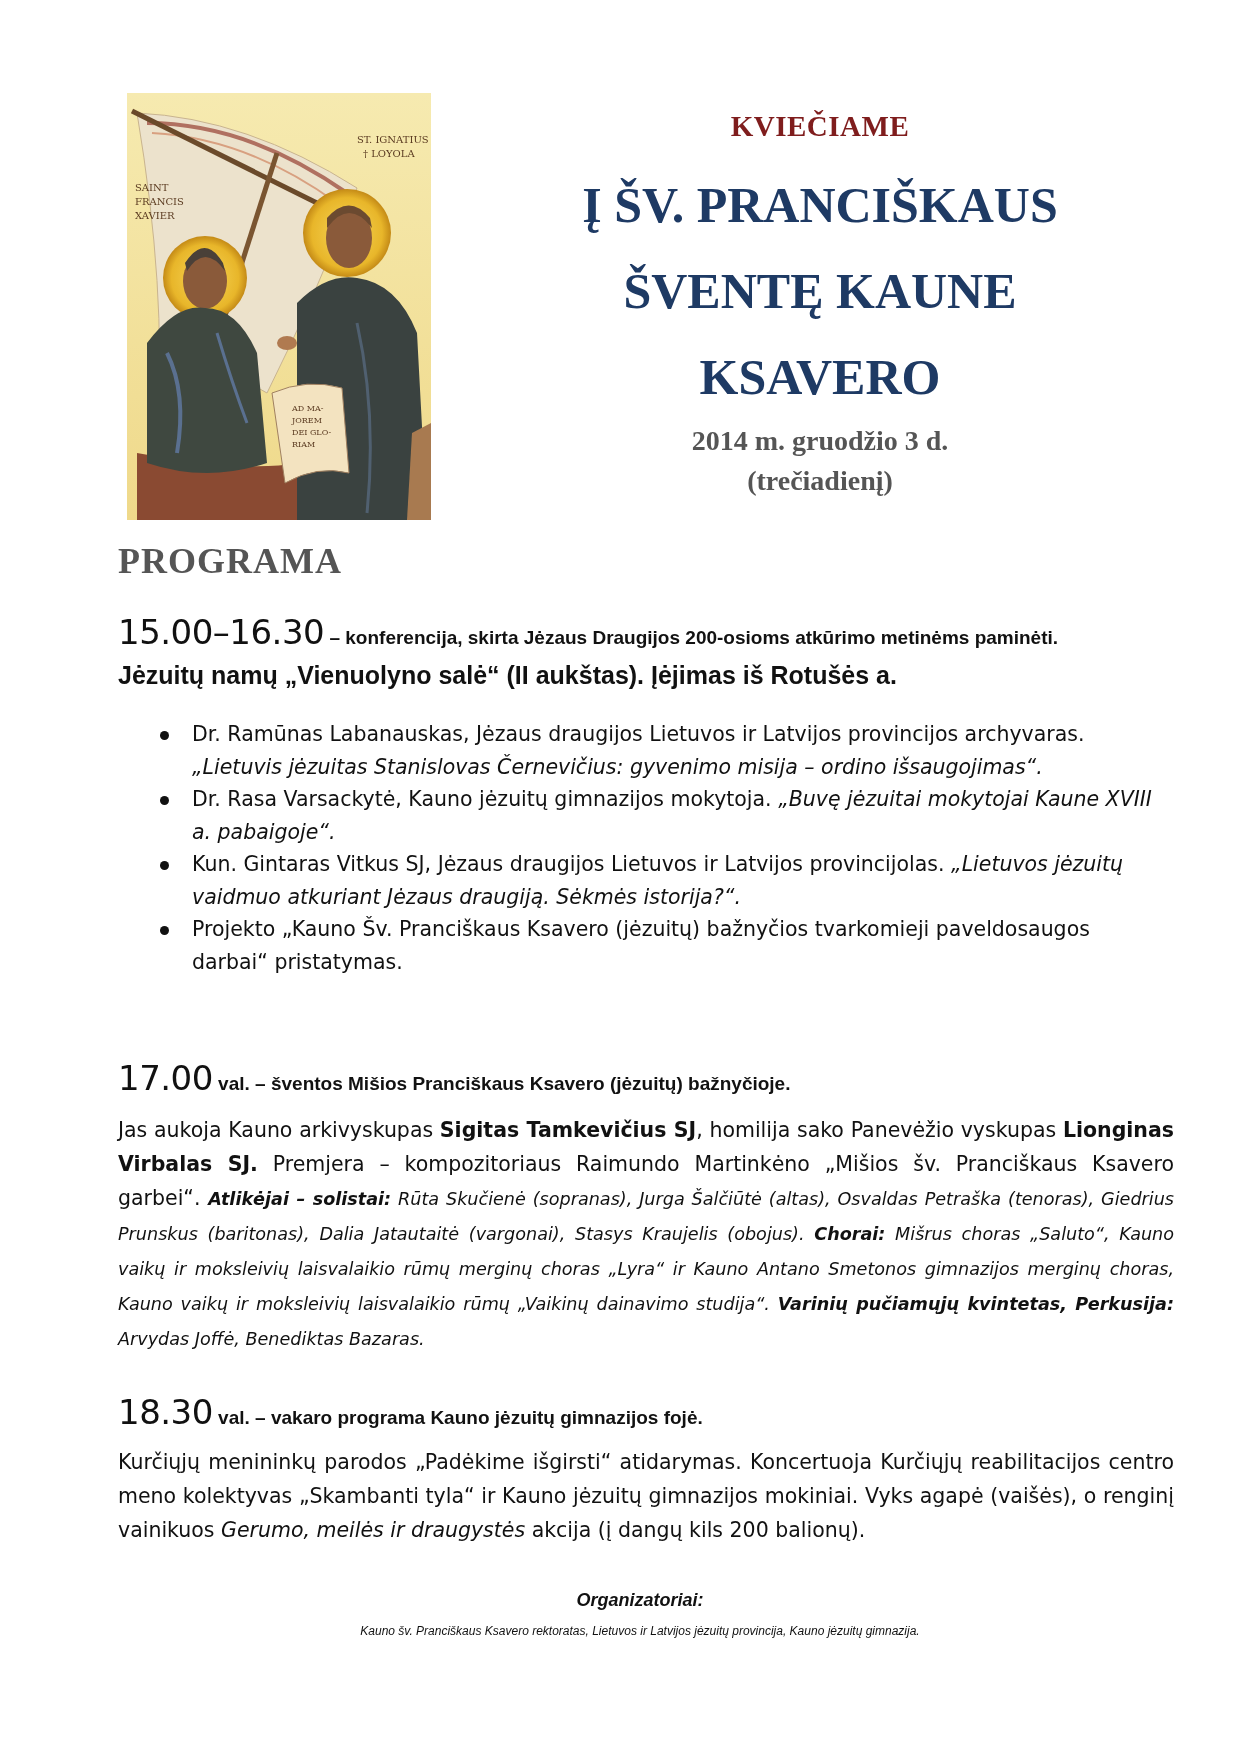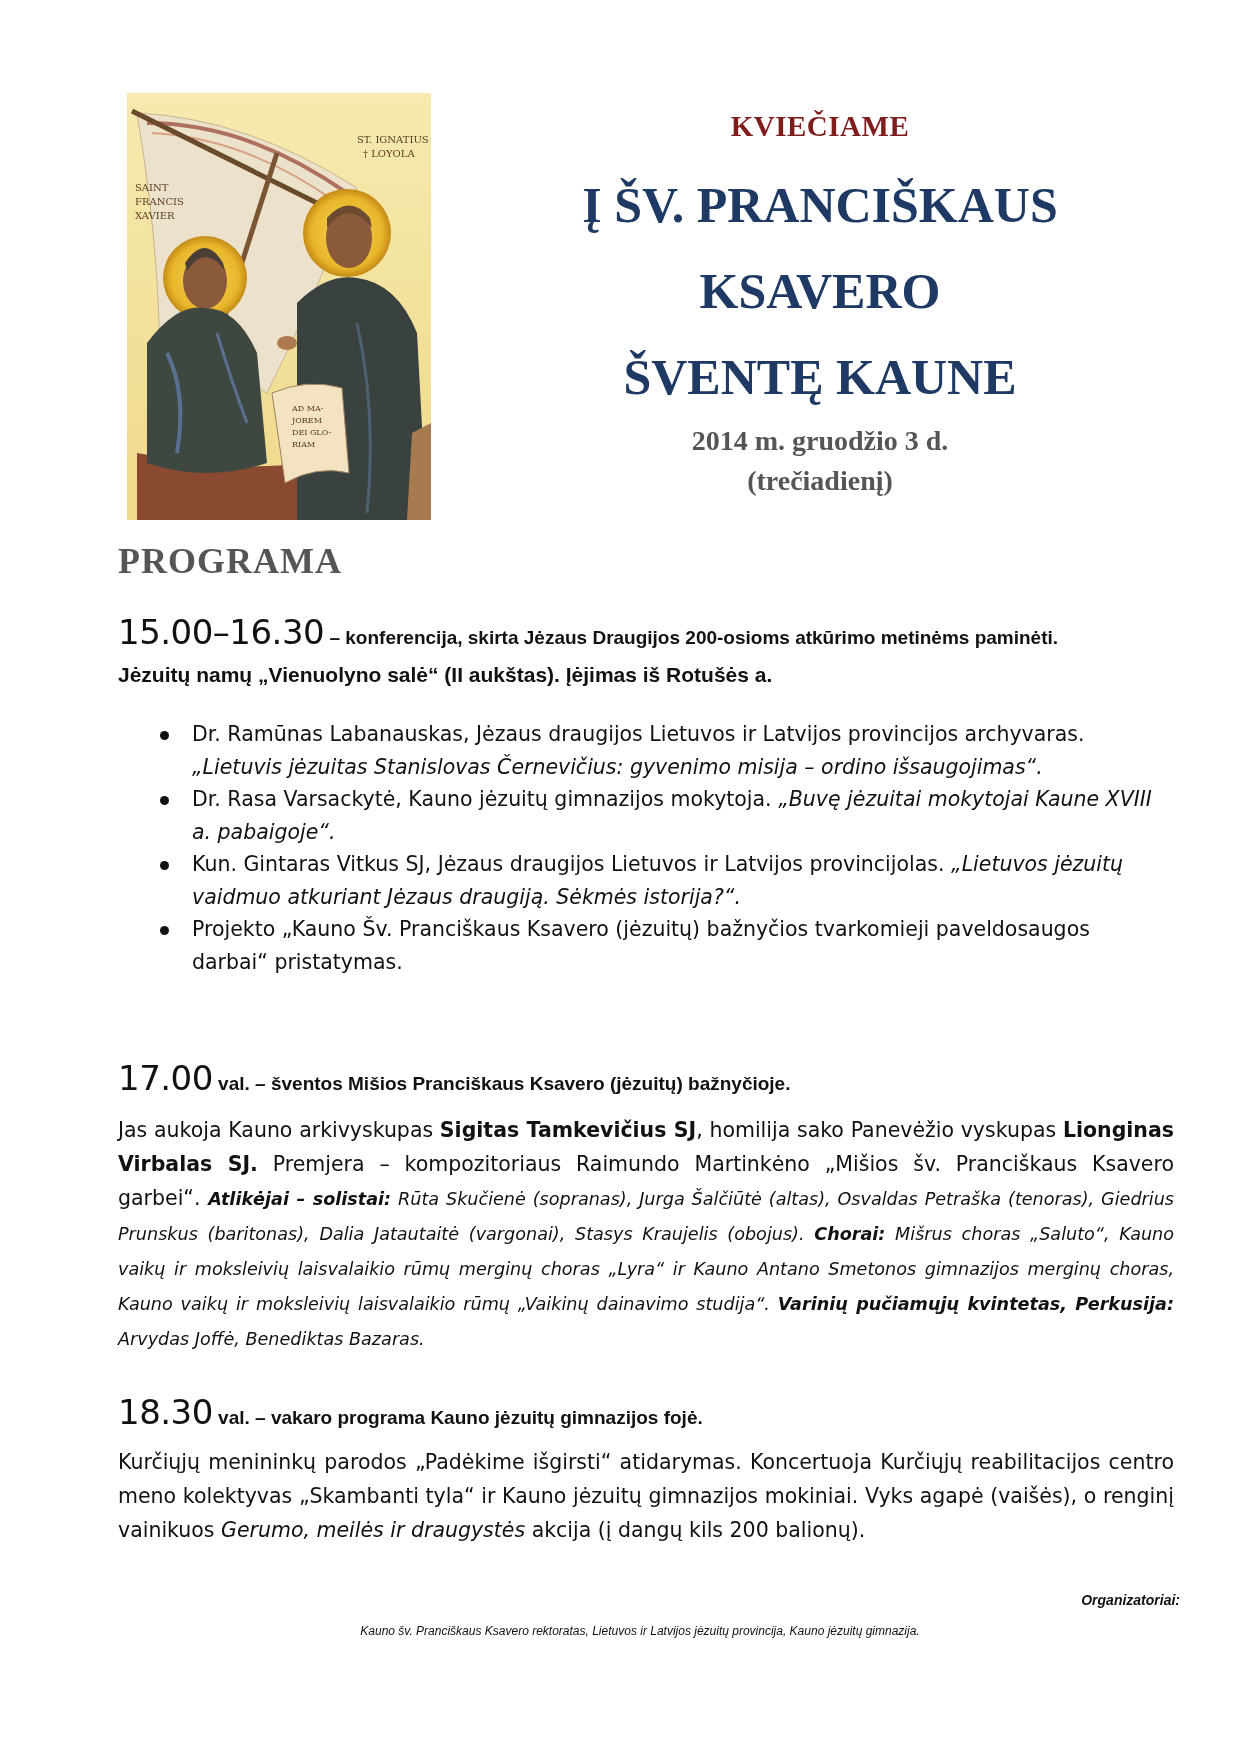--- a/index.html
+++ b/index.html
@@ -22,33 +22,33 @@
     .date { color: #555555; font-size: 28px; line-height: 40px; margin: 0; }
     .date-first { margin-top: 1px; }
 
     .programa { position: absolute; left: 118px; top: 540px; margin: 0;
       font-family: "Liberation Serif", "DejaVu Serif", serif; font-weight: bold;
       font-size: 36px; color: #555555; letter-spacing: 1px; }
     .section { position: absolute; left: 118px; width: 1056px; }
     .time-head { margin: 0; line-height: 40px; }
     .time-big { font-family: "DejaVu Sans", sans-serif; font-size: 34px; font-weight: normal; color: #111; letter-spacing: -0.5px; }
     .time-desc { font-family: "Liberation Sans", "DejaVu Sans", sans-serif; font-weight: bold; font-size: 19px; color: #111; }
-    .sub-bold { font-family: "Liberation Sans", "DejaVu Sans", sans-serif; font-weight: bold; font-size: 21px; margin: 2px 0 0 0; line-height: 28px; }
+    .sub-bold { font-family: "Liberation Sans", "DejaVu Sans", sans-serif; font-weight: bold; font-size: 25px; margin: 2px 0 0 0; line-height: 28px; }
 
     .bullets { position: absolute; left: 160px; top: 718px; width: 1010px; margin: 0; padding: 0; list-style: none; }
     .bullets li { position: relative; padding-left: 32px; font-family: "DejaVu Sans", sans-serif;
       font-size: 20.5px; line-height: 32.5px; color: #111; margin-bottom: 0; }
     .bullet-dot { position: absolute; left: 0; top: 13px; width: 9px; height: 9px; border-radius: 50%; background: #111; }
     .it { font-style: italic; }
     .b { font-weight: bold; }
 
     .para { margin: 0; font-family: "DejaVu Sans", sans-serif; font-size: 20.5px; line-height: 34px; text-align: justify; color: #111; }
 
     .organizers { position: absolute; left: 100px; width: 1080px; top: 1585px; text-align: center; font-family: "Liberation Sans", "DejaVu Sans", sans-serif; }
-    .org-label { font-style: italic; font-weight: bold; font-size: 14px; line-height: 30px; margin: 0; color: #111; text-align: right; }
+    .org-label { font-style: italic; font-weight: bold; font-size: 18px; line-height: 30px; margin: 0; color: #111; }
     .org-list { font-style: italic; font-size: 12px; line-height: 32px; margin: 0; color: #111; }
     .free { position: absolute; left: 100px; width: 1080px; top: 1664px; text-align: center; font-family: "Liberation Sans", "DejaVu Sans", sans-serif; font-style: italic; font-size: 22px; color: #b0101a; margin: 0; }
   </style>
 </head>
 <body>
 
 <div class="page">
 
   <div class="icon-painting">
     <svg viewBox="0 0 304 427" preserveAspectRatio="none">
@@ -105,22 +105,22 @@
         <text x="165" y="330">JOREM</text>
         <text x="165" y="342">DEI GLO-</text>
         <text x="165" y="354">RIAM</text>
       </g>
     </svg>
   </div>
 
   <div class="header">
     <p class="invite">KVIEČIAME</p>
     <p class="title-line title-first">Į ŠV. PRANCIŠKAUS</p>
+    <p class="title-line">ŠVENTĘ KAUNE</p>
     <p class="title-line">KSAVERO</p>
-    <p class="title-line">ŠVENTĘ KAUNE</p>
     <p class="date date-first">2014 m. gruodžio 3 d.</p>
     <p class="date">(trečiadienį)</p>
   </div>
 
   <p class="programa">PROGRAMA</p>
 
   <div class="section" style="top: 612px;">
     <p class="time-head">
       <span class="time-big">15.00–16.30</span><span class="time-desc"> – konferencija, skirta Jėzaus Draugijos 200-osioms atkūrimo metinėms paminėti.</span>
     </p>

